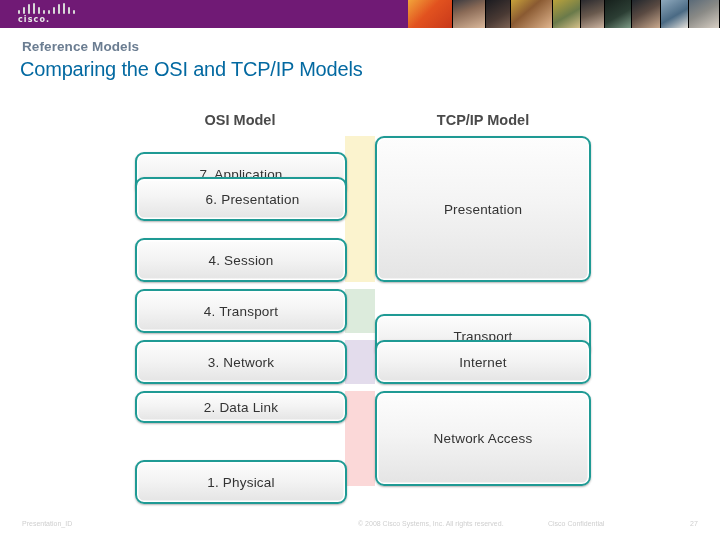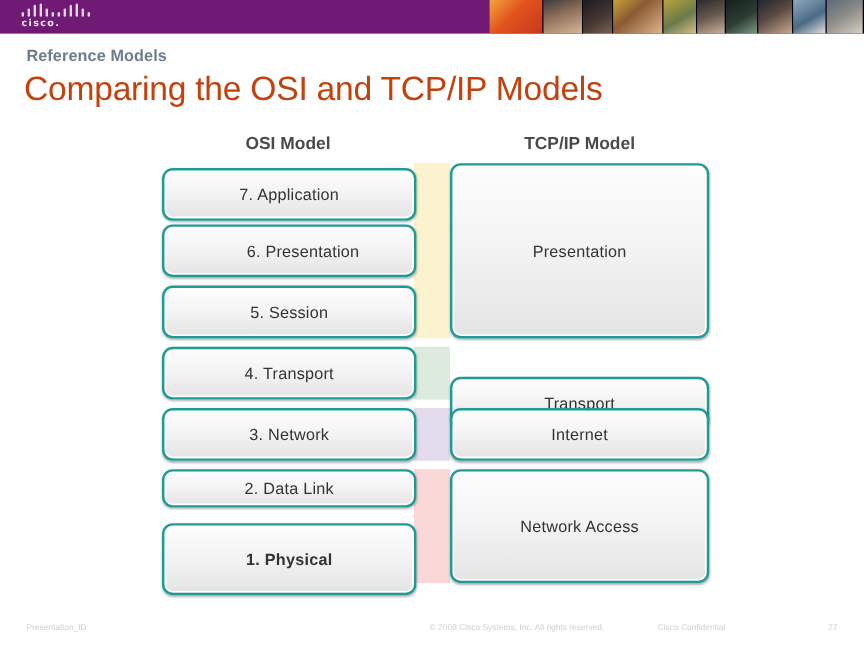--- a/index.html
+++ b/index.html
@@ -76,23 +76,23 @@
     top: 39px;
     font-size: 13.5px;
     font-weight: bold;
     color: #6b7d91;
     letter-spacing: 0.1px;
   }
   .page-title {
     position: absolute;
     left: 20px;
     top: 58px;
-    font-size: 28px;
+    font-size: 20px;
     font-weight: normal;
-    color: #c2410c;
+    color: #0369a1;
     letter-spacing: -0.2px;
     white-space: nowrap;
   }
 
   
   .diagram {
     position: absolute;
     left: 135px;
     top: 112px;
     width: 456px;
@@ -205,39 +205,39 @@
   <div class="col-head osi">OSI Model</div>
 
   <div class="bands" style="position: absolute; height: 357px;">
       <div class="band" style="position: absolute; top: 0px; height: 146px; background: rgb(251, 243, 206);"></div>
       <div class="band" style="position: absolute; top: 153px; height: 44px; background: rgb(220, 235, 220);"></div>
       <div class="band" style="position: absolute; top: 204px; height: 44px; background: rgb(227, 220, 236);"></div>
       <div class="band" style="position: absolute; top: 255px; height: 95px; background: rgb(251, 216, 216);"></div>
     </div>
 
   <div class="stack osi">
-      <div class="layer-box" style="top: 4px; height: 44px;">
+      <div class="layer-box" style="top: 16px; height: 44px;">
         <span class="layer-label">7. Application</span>
       </div>
-      <div class="layer-box" style="top: 51px; height: 44px; padding-left: 23px;">
+      <div class="layer-box" style="top: 41px; height: 44px; padding-left: 23px;">
         <span class="layer-label">6. Presentation</span>
       </div>
       <div class="layer-box" style="top: 102px; height: 44px;">
-        <span class="layer-label">5. Session</span>
+        <span class="layer-label">4. Session</span>
       </div>
       <div class="layer-box" style="top: 153px; height: 44px;">
         <span class="layer-label">4. Transport</span>
       </div>
       <div class="layer-box" style="top: 204px; height: 44px; text-align: center;">
         <span class="layer-label">3. Network</span>
       </div>
       <div class="layer-box" style="top: 255px; height: 32px;">
         <span class="layer-label">2. Data Link</span>
       </div>
-      <div class="layer-box" style="top: 300px; height: 60px; font-weight: bold;">
+      <div class="layer-box" style="top: 324px; height: 44px;">
         <span class="layer-label">1. Physical</span>
       </div>
     </div>
   <div class="stack tcpip">
       <div class="layer-box" style="top: 0px; height: 146px;">
         <span class="layer-label">Presentation</span>
       </div>
       <div class="layer-box" style="top: 153px; height: 44px; margin-top: 25px;">
         <span class="layer-label">Transport</span>
       </div>

